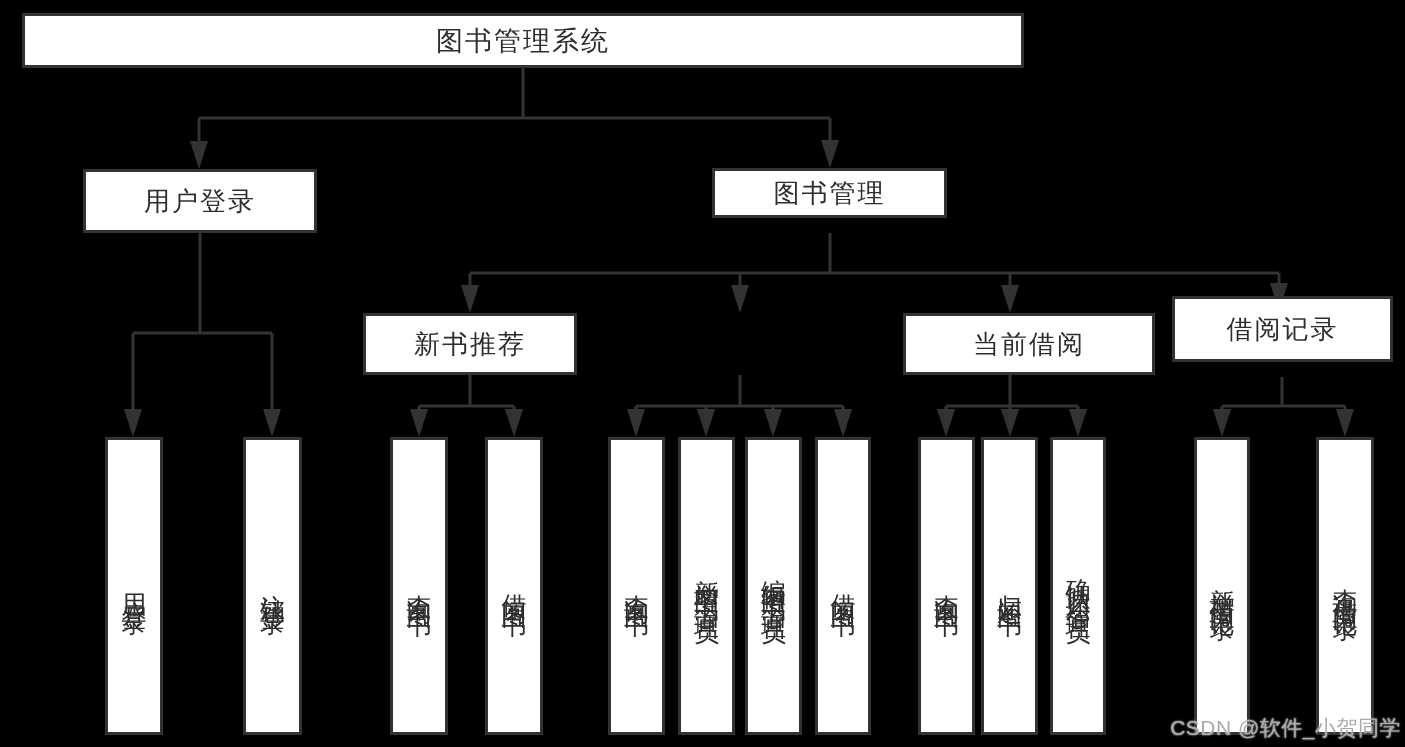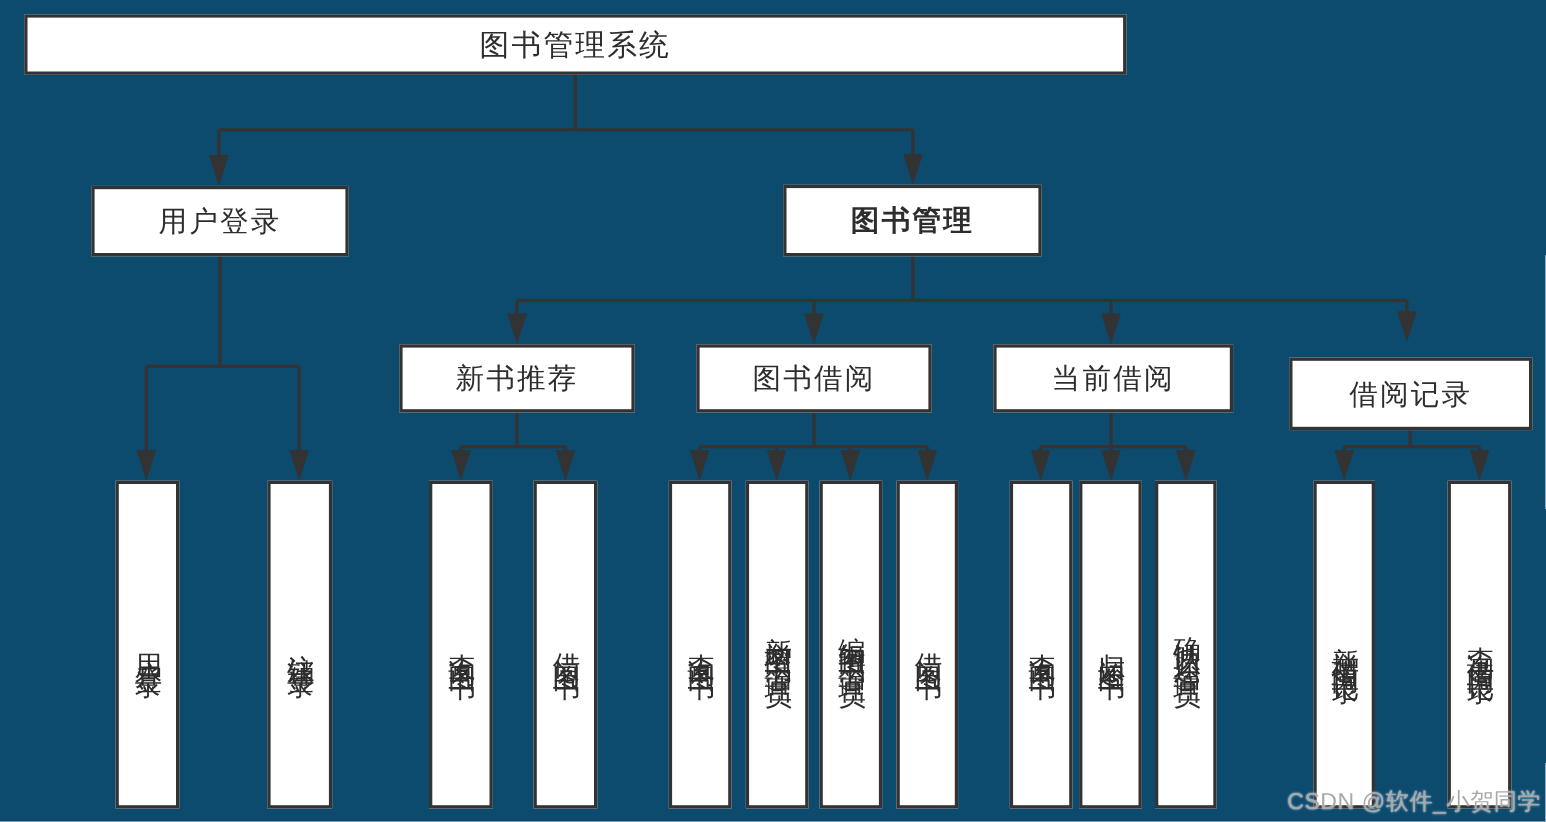--- a/index.html
+++ b/index.html
@@ -1,17 +1,17 @@
 <!DOCTYPE html>
 <html><head>
 <meta charset="utf-8">
 <style>
   html,body{margin:0;padding:0;background:#ffffff;}
   body{font-family:"Liberation Sans","DejaVu Sans",sans-serif;}
-  #stage{position:relative;width:1405px;height:747px;background:#0c4a6e;overflow:hidden;}
+  #stage{position:relative;width:1405px;height:747px;background:#000000;overflow:hidden;}
   #connectors{position:absolute;left:0;top:0;z-index:0;}
   .hbox{
     position:absolute;z-index:1;background:#ffffff;border:3px solid #333333;
     box-sizing:border-box;display:flex;align-items:center;justify-content:center;
   }
   .hbox span{font-size:26px;color:#2d2d2d;letter-spacing:2px;white-space:nowrap;}
   .root span{font-size:27px;}
   .vbox{
     position:absolute;z-index:1;background:#ffffff;border:3px solid #333333;
     box-sizing:border-box;display:flex;align-items:center;justify-content:center;
@@ -72,34 +72,31 @@
     </g>
   </svg>
 
   <div class="hbox root" style="left:22px;top:13px;width:1002px;height:55px;">
     <span>图书管理系统</span>
   </div>
 
   <div class="hbox" style="left:83px;top:169px;width:234px;height:64px;">
     <span>用户登录</span>
   </div>
-  <div class="hbox" style="left:712px;top:168px;width:235px;height:65px;font-weight:bold;">
+  <div class="hbox" style="left:712px;top:168px;width:235px;height:50px;">
     <span>图书管理</span>
   </div>
 
   <div class="hbox" style="left:363px;top:313px;width:214px;height:62px;text-align:center;">
     <span>新书推荐</span>
   </div>
-  <div class="hbox" style="left:633px;top:313px;width:214px;height:62px;">
-    <span>图书借阅</span>
-  </div>
-  <div class="hbox" style="left:903px;top:313px;width:218px;height:62px;text-align:center;">
+  <div class="hbox" style="left:903px;top:313px;width:252px;height:62px;text-align:center;">
     <span>当前借阅</span>
   </div>
-  <div class="hbox" style="left:1172px;top:325px;width:221px;height:66px;">
+  <div class="hbox" style="left:1172px;top:296px;width:221px;height:66px;">
     <span>借阅记录</span>
   </div>
 
   <div class="vbox" style="left:105px;width:58px;">
     <span>用户登录</span>
   </div>
   <div class="vbox" style="left:243px;width:59px;">
     <span>注销登录</span>
   </div>
 

